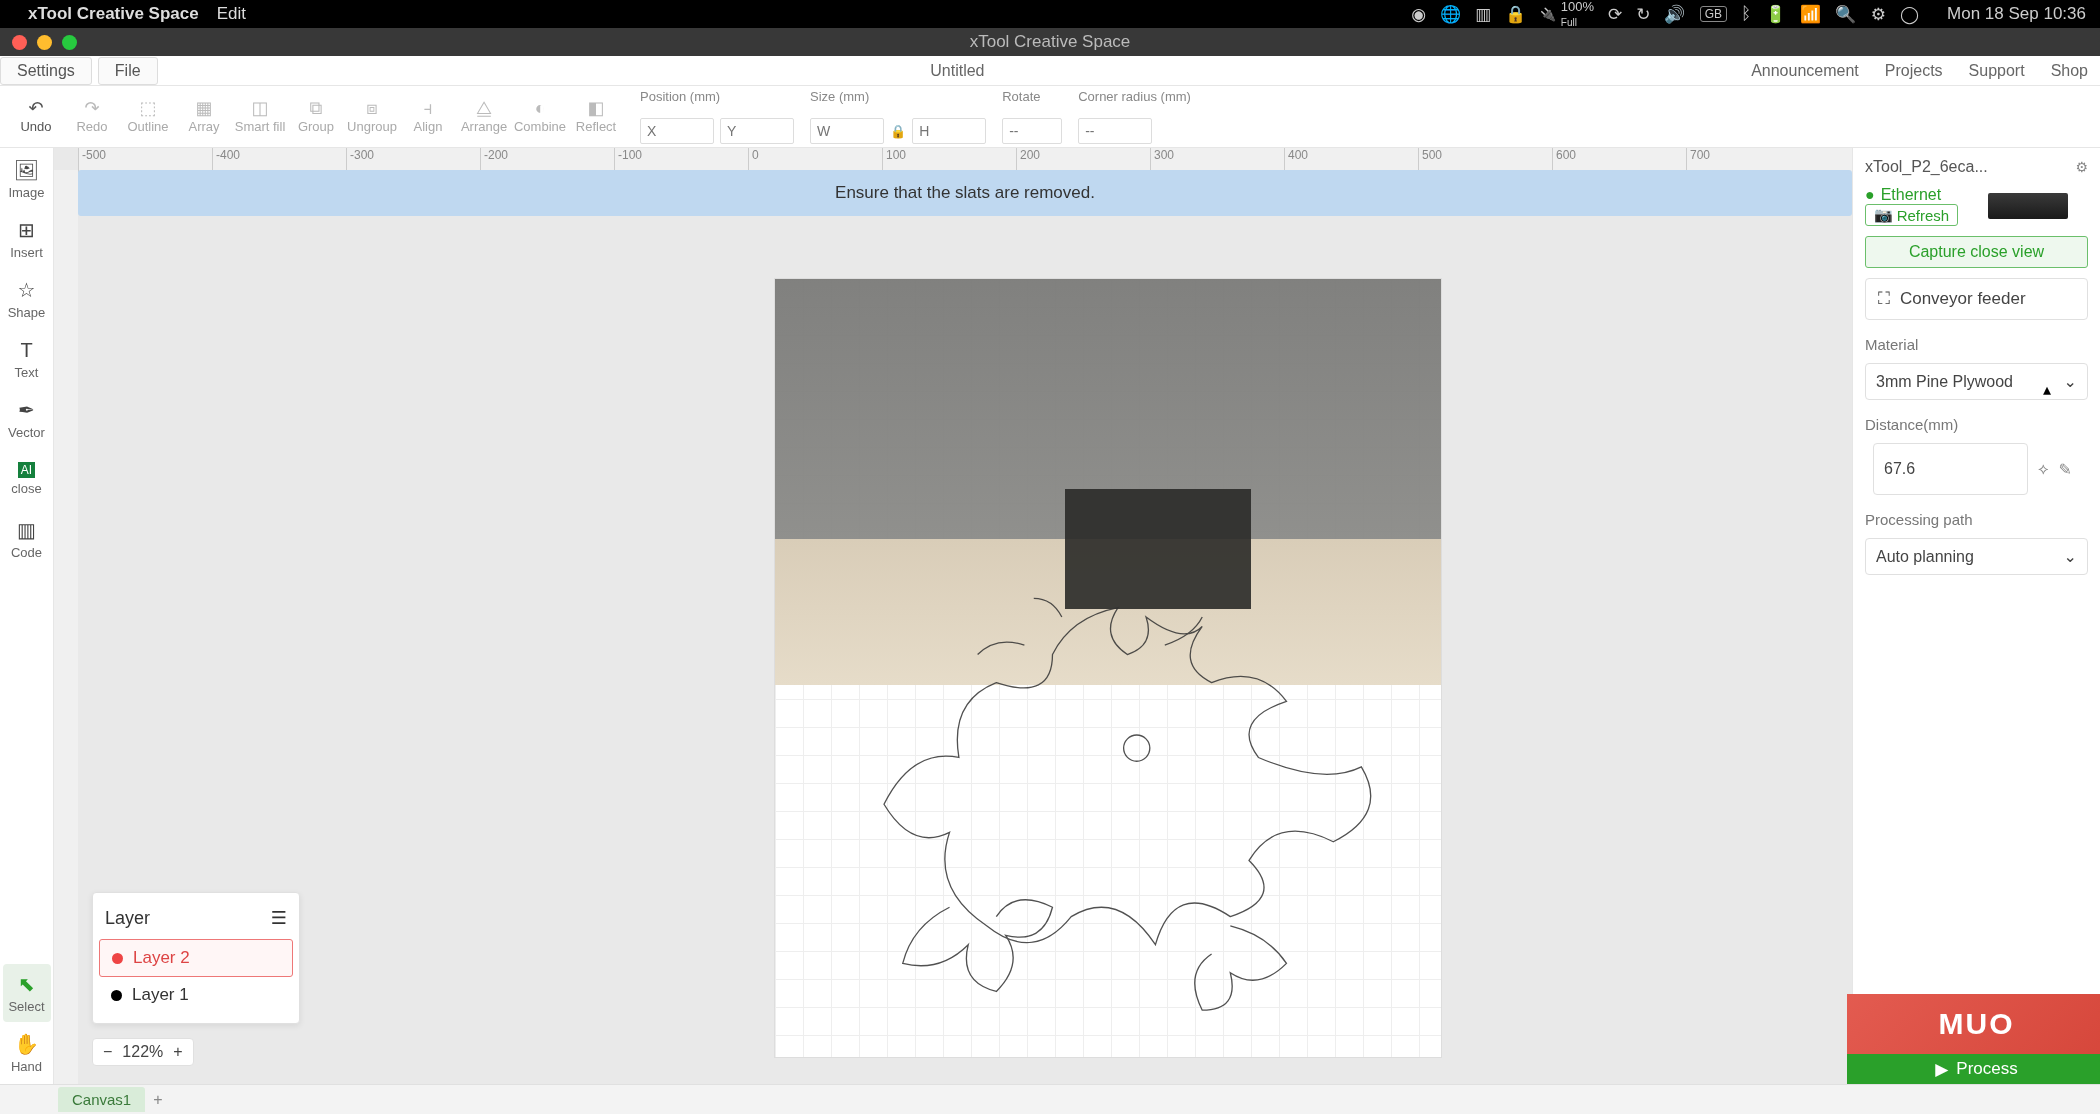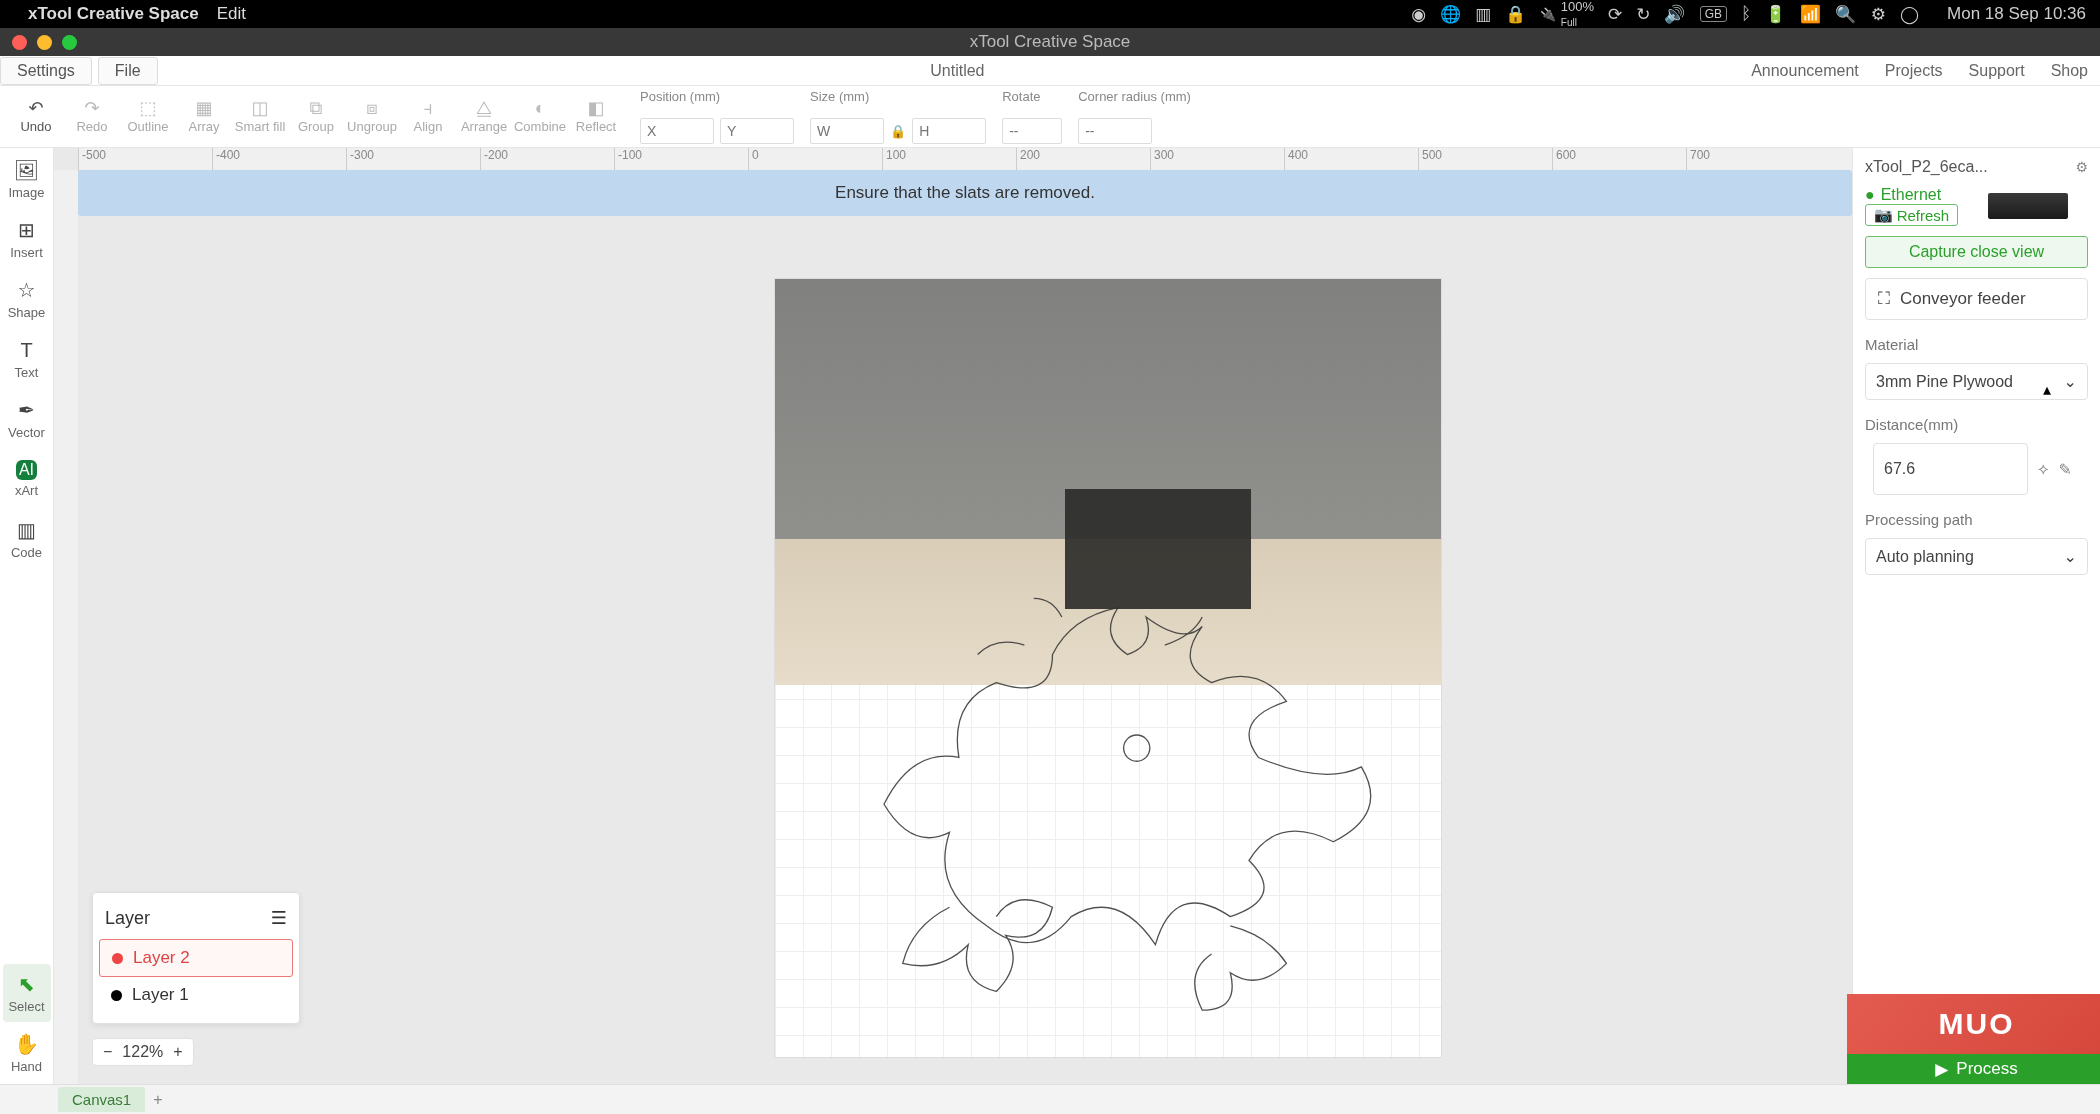--- a/index.html
+++ b/index.html
@@ -243,22 +243,22 @@
       </div>
     <div class="lt-btn">
         <span class="ico">T</span>
         <span>Text</span>
       </div>
     <div class="lt-btn">
         <span class="ico">✒</span>
         <span>Vector</span>
       </div>
     <div class="lt-btn">
-        <span class="ico" style="background:#15803d;color:#fff;padding:1px 3px;border-radius:6px;font-size:16px">AI</span>
-        <span>xArt</span>
+        <span class="ico" style="background:#15803d;color:#fff;padding:1px 3px;border-radius:0;font-size:12px">AI</span>
+        <span>close</span>
       </div>
     <div class="lt-btn">
         <span class="ico">▥</span>
         <span>Code</span>
       </div>
     <div class="lt-spacer"></div>
     <div class="lt-btn active">
         <span class="ico" style="color:#2aa02a">⬉</span>
         <span>Select</span>
       </div>

